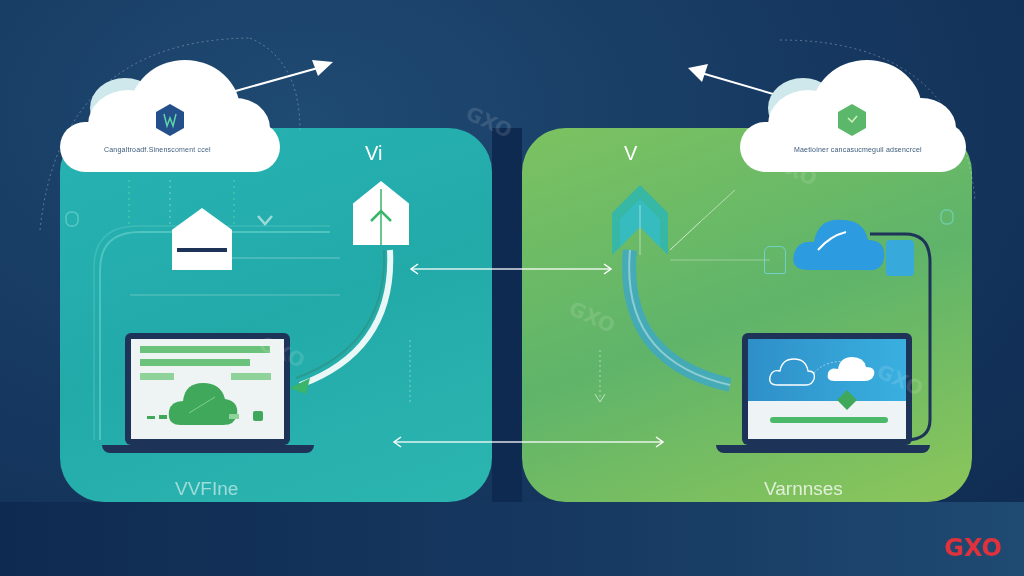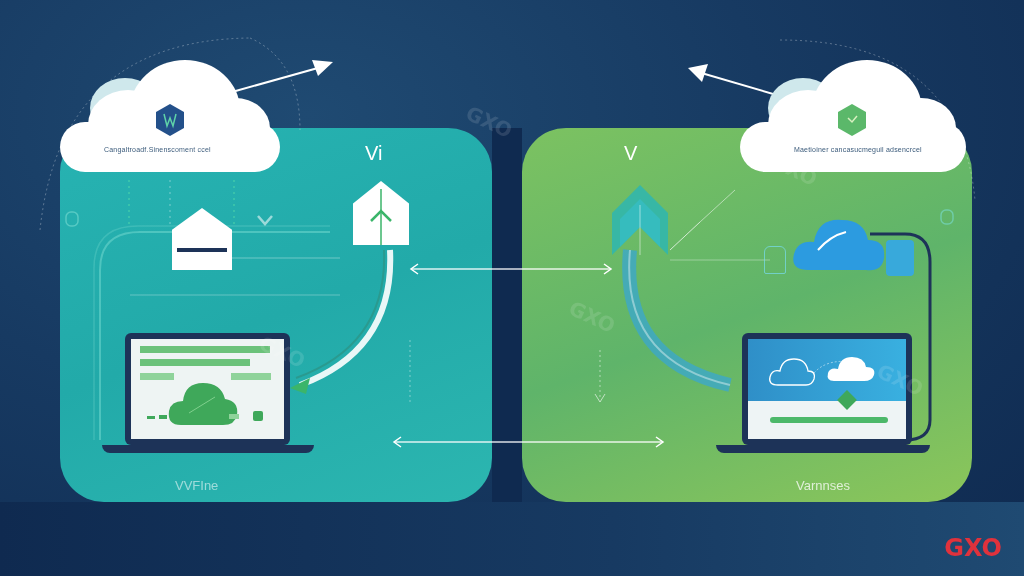--- a/index.html
+++ b/index.html
@@ -35,21 +35,21 @@
   .house {
     position:absolute; background:#fff;
     clip-path: polygon(50% 0,100% 35%,100% 100%,0 100%,0 35%);
   }
   .laptop-screen {
     position:absolute; background:#1d3358; border-radius:6px;
   }
   .laptop-base {
     position:absolute; background:#1d3358; border-radius:0 0 8px 8px; height:8px;
   }
-  .label-soft { position:absolute; font-size:13px; color:rgba(255,255,255,0.55); }
+  .label-soft { position:absolute; font-size:19px; color:rgba(255,255,255,0.55); }
   .watermark {
     position:absolute; font-weight:bold; font-size:20px; color:rgba(255,255,255,0.12);
     transform: rotate(25deg); font-family:"DejaVu Sans", sans-serif;
   }
   .brand {
     position:absolute; right:22px; bottom:14px; font-size:24px; font-weight:bold;
     color:#e0323c; font-family:"DejaVu Sans", sans-serif;
   }
 </style>
 </head>
@@ -190,21 +190,21 @@
     </svg>
   </div>
   <div class="abs" style="left:6px;top:68px;width:158px;height:38px;background:#eef4f5;">
     <div class="abs" style="left:22px;top:16px;width:118px;height:6px;border-radius:3px;background:#4cb86a;"></div>
   </div>
   <div class="abs" style="left:98px;top:60px;width:14px;height:14px;background:#3fa85a;transform:rotate(45deg);"></div>
 </div>
 <div class="laptop-base" style="left:716px;top:445px;width:214px;"></div>
 
 <div class="label-soft" style="left:175px;top:478px;">VVFIne</div>
-<div class="label-soft" style="left:796px;top:478px;color:rgba(255,255,255,0.75);text-align:center;">Varnnses</div>
+<div class="label-soft" style="left:764px;top:478px;color:rgba(255,255,255,0.75);text-align:center;">Varnnses</div>
 
 <div class="watermark" style="left:465px;top:110px;">GXO</div>
 <div class="watermark" style="left:170px;top:140px;">GXO</div>
 <div class="watermark" style="left:258px;top:340px;">GXO</div>
 <div class="watermark" style="left:568px;top:305px;">GXO</div>
 <div class="watermark" style="left:770px;top:158px;">GXO</div>
 <div class="watermark" style="left:876px;top:368px;">GXO</div>
 
 <div class="brand">GXO</div>
 

